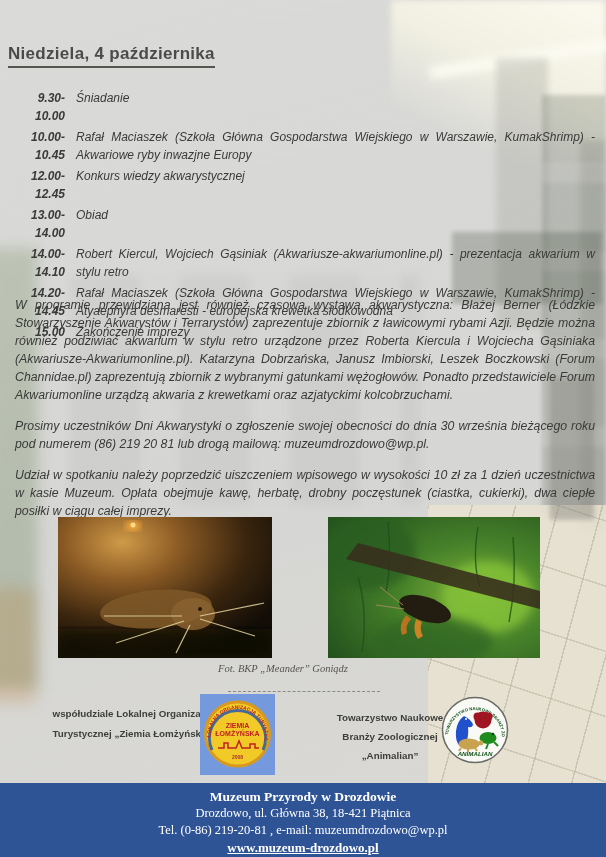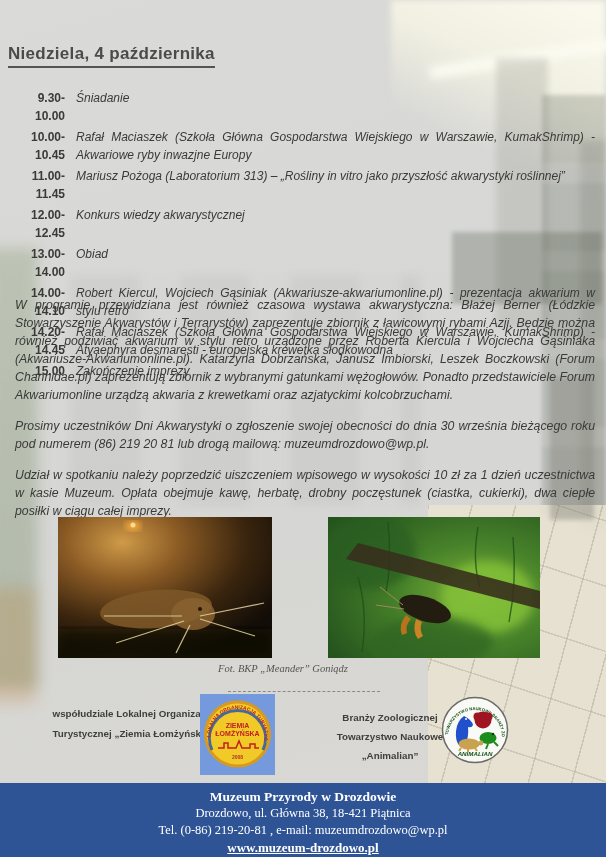--- a/index.html
+++ b/index.html
@@ -34,21 +34,21 @@
       repeating-linear-gradient(18deg,rgba(178,170,148,.5) 0 1.5px,rgba(0,0,0,0) 1.5px 62px);
     opacity:.85;filter:blur(.6px);}
   .bg-floor-col{top:378px;right:12px;width:44px;height:142px;background:#8a8a81;opacity:.45;filter:blur(2px);}
 
   
   .content{position:absolute;inset:0;z-index:2;color:#3a3a38;}
   .title{position:absolute;top:44px;left:8px;font-size:17px;font-weight:bold;color:#4b4b49;
     letter-spacing:.3px;border-bottom:2px solid #55554f;padding-bottom:2px;}
   .schedule{position:absolute;top:89px;left:8px;right:11px;}
   .srow{display:flex;margin-bottom:3px;}
-  .stime{width:57px;flex:0 0 57px;text-align:right;font-weight:bold;
+  .stime{width:57px;flex:0 0 57px;text-align:right;font-weight:bold;font-style:italic;
     font-size:12px;line-height:18px;}
   .sdesc{margin-left:11px;flex:1;font-style:italic;font-size:12px;line-height:18px;text-align:justify;}
   .paras{position:absolute;top:296px;left:15px;width:580px;}
   .para{margin:0 0 13px 0;font-style:italic;font-size:12.3px;line-height:18px;text-align:justify;}
   .photo{position:absolute;top:517px;height:141px;overflow:hidden;}
   .photo-left{left:58px;width:214px;}
   .photo-right{left:328px;width:212px;}
   .caption{position:absolute;top:663px;left:0;right:40px;text-align:center;
     font-family:"Liberation Serif",serif;font-style:italic;font-size:10.5px;color:#55544f;}
   .divider{position:absolute;top:691px;left:228px;width:152px;border-top:1.5px dashed #8a8a85;}
@@ -91,24 +91,20 @@
     <div class="schedule">
       <div class="srow">
         <div class="stime">9.30-10.00</div>
         <div class="sdesc">Śniadanie</div>
       </div>
       <div class="srow">
         <div class="stime">10.00-10.45</div>
         <div class="sdesc">Rafał Maciaszek (Szkoła Główna Gospodarstwa Wiejskiego w Warszawie, KumakShrimp) - Akwariowe ryby inwazjne Europy</div>
       </div>
       <div class="srow">
-        <div class="stime">11.00-11.45</div>
-        <div class="sdesc">Mariusz Pożoga (Laboratorium 313) – „Rośliny in vitro jako przyszłość akwarystyki roślinnej”</div>
-      </div>
-      <div class="srow">
         <div class="stime">12.00-12.45</div>
         <div class="sdesc">Konkurs wiedzy akwarystycznej</div>
       </div>
       <div class="srow">
         <div class="stime">13.00-14.00</div>
         <div class="sdesc">Obiad</div>
       </div>
       <div class="srow">
         <div class="stime">14.00-14.10</div>
         <div class="sdesc">Robert Kiercul, Wojciech Gąsiniak (Akwariusze-akwariumonline.pl) -  prezentacja akwarium w stylu retro</div>
@@ -217,22 +213,22 @@
           <textPath href="#lotArc" startOffset="4">LOKALNA ORGANIZACJA TURYSTYCZNA</textPath>
         </text>
         <text x="37.5" y="34" text-anchor="middle" font-size="7" font-weight="bold" fill="#c02020" font-family="Liberation Sans, sans-serif">ZIEMIA</text>
         <text x="37.5" y="42" text-anchor="middle" font-size="7" font-weight="bold" fill="#c02020" font-family="Liberation Sans, sans-serif">ŁOMŻYŃSKA</text>
         <path d="M18,54 h6 v-5 h4 v5 h8 l3,-7 3,7 h8 v-4 h5 v4 h4" fill="none" stroke="#c02020" stroke-width="1.5"></path>
         <text x="37.5" y="65" text-anchor="middle" font-size="5" font-weight="bold" fill="#b03030" font-family="Liberation Sans, sans-serif">2008</text>
       </svg>
     </div>
 
     <div class="org-text org-right">
+      <span>Towarzystwo Naukowe</span>
       <span>Branży Zoologicznej</span>
-      <span>Towarzystwo Naukowe</span>
       <span>„Animalian”</span>
     </div>
 
     <div class="ani-logo">
       <svg width="68" height="68" viewBox="0 0 68 68">
         <circle cx="34" cy="34" r="32.5" fill="#f9f9f6" stroke="#6a6a66" stroke-width="1.5"></circle>
         <defs>
             <path id="aniArc" d="M 7,41 A 27,27 0 1 1 61,41"></path>
           </defs>
         <text font-size="4.2" font-weight="bold" fill="#14521a" font-family="Liberation Sans, sans-serif">

